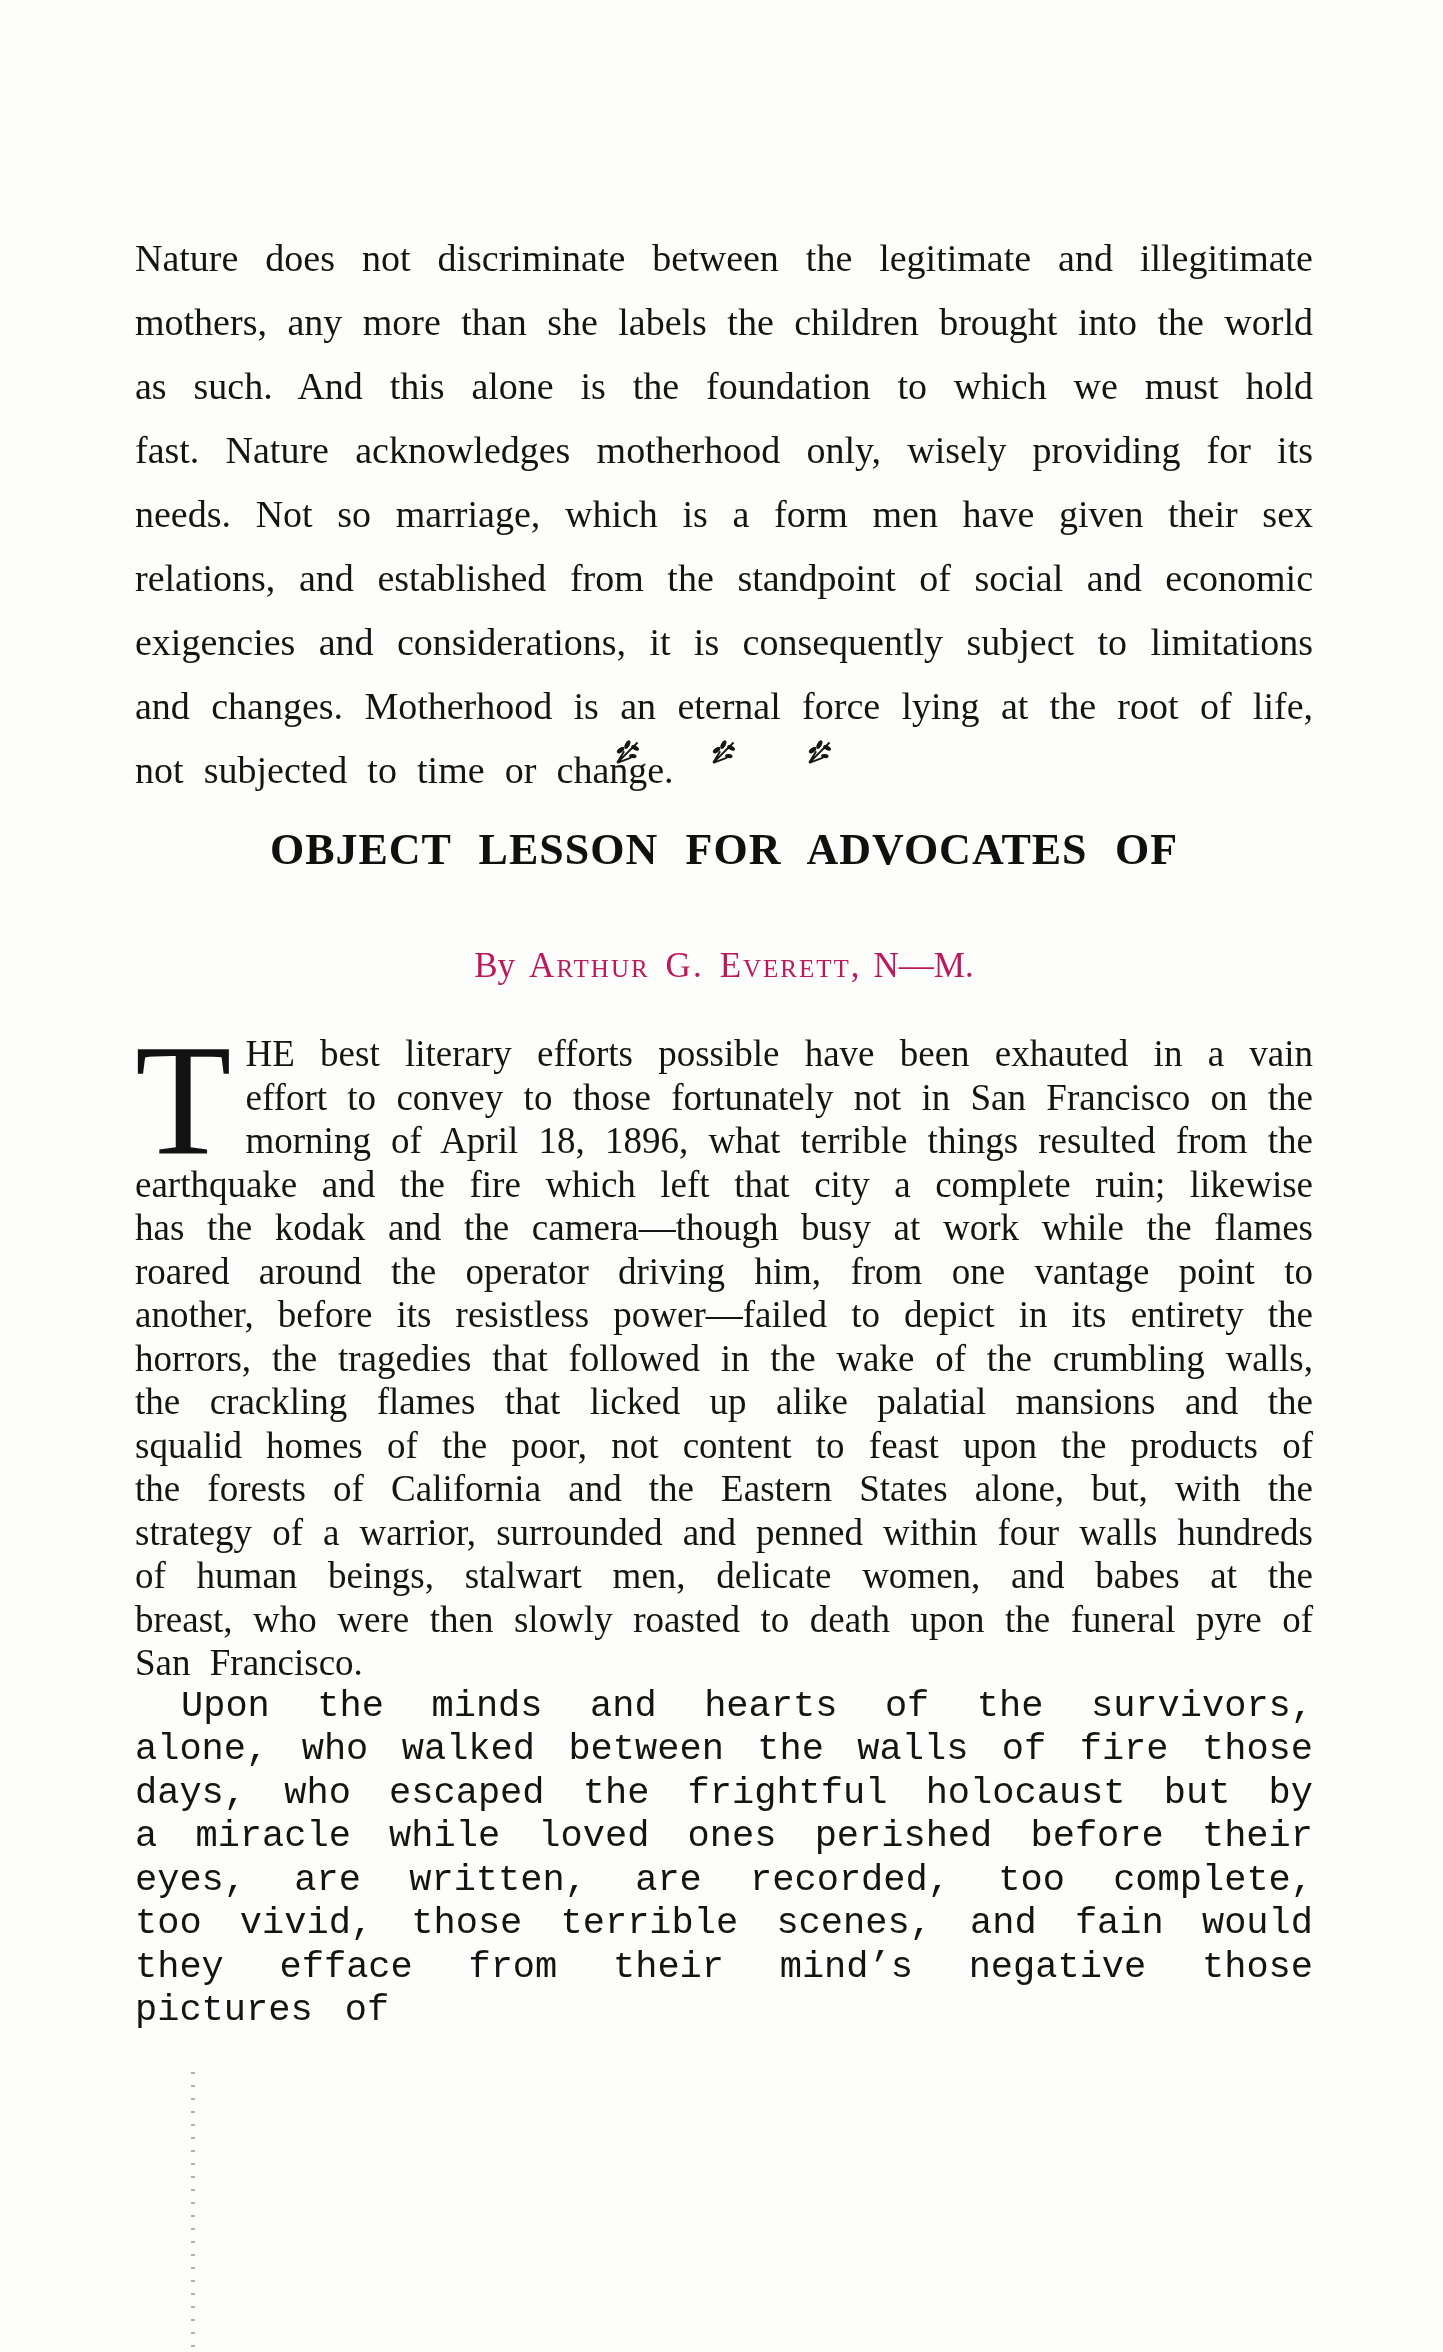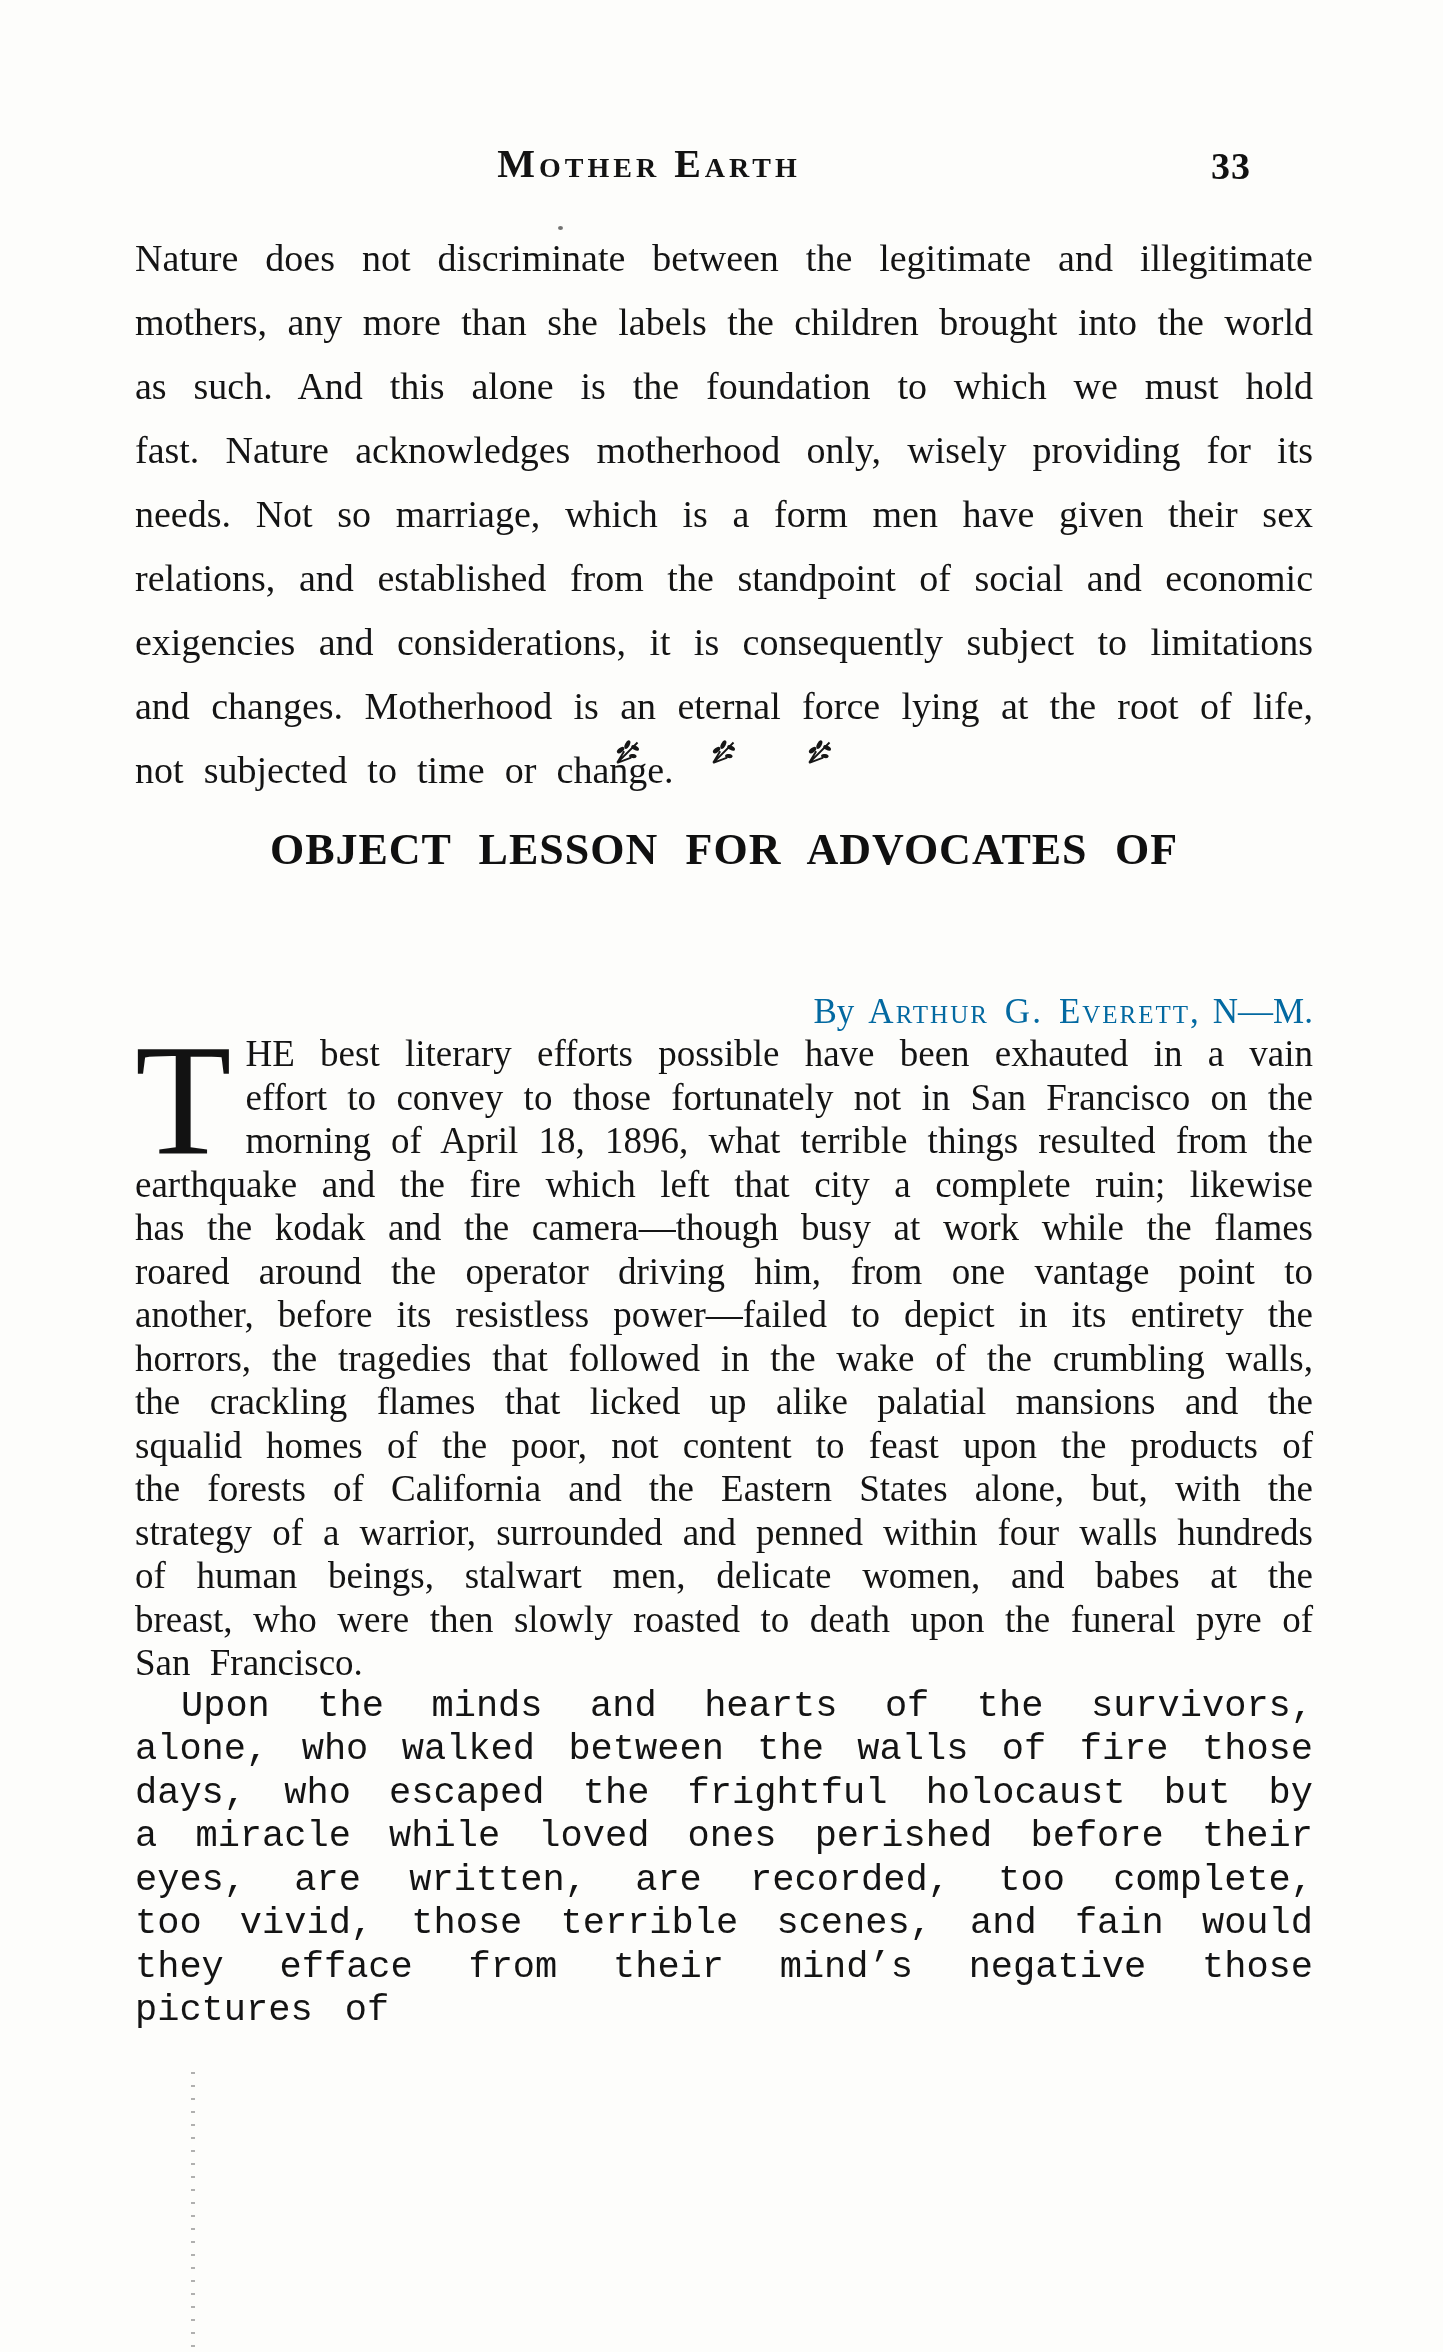--- a/index.html
+++ b/index.html
@@ -38,22 +38,22 @@
   .fleuron { display: inline-block; margin: 0 30px; vertical-align: middle; }
   .fleuron svg { display: block; }
 
   
   .title {
     position: absolute; top: 818px; left: 135px; width: 1178px; margin: 0;
     text-align: center; font-size: 44px; line-height: 63px;
     font-weight: 700; letter-spacing: 1px; word-spacing: 0.35em; color: #101010;
   }
   .byline {
-    position: absolute; top: 992px; left: 135px; width: 1178px; margin: 0;
-    text-align: right; font-size: 35px; color: #0369a1; word-spacing: 0.15em;
+    position: absolute; top: 946px; left: 135px; width: 1178px; margin: 0;
+    text-align: center; font-size: 35px; color: #be185d; word-spacing: 0.15em;
   }
   .byline .sc { font-variant: small-caps; letter-spacing: 2px; }
 
   
   .article-body {
     position: absolute; top: 1032px; left: 135px; width: 1178px;
     font-size: 37px; line-height: 43.5px; text-align: justify;
     word-spacing: 0.27em; color: #141414;
   }
   .article-body p { margin: 0; }
@@ -74,25 +74,20 @@
       transparent 2px 13px
     );
     opacity: .8;
   }
 </style>
 </head>
 <body>
 
 <div class="page">
 
-  <div class="running-head">
-    <span class="journal">Mother Earth</span>
-    <span class="folio">33</span>
-    <span class="head-dot"></span>
-  </div>
 
   <p class="intro">Nature does not discriminate between the legitimate and illegitimate mothers, any more than she labels the children brought into the world as such.  And this alone is the foundation to which we must hold fast.  Nature acknowledges motherhood only, wisely providing for its needs.  Not so marriage, which is a form men have given their sex relations, and established from the standpoint of social and economic exigencies and considerations, it is consequently subject to limitations and changes.  Motherhood is an eternal force lying at the root of life, not subjected to time or change.</p>
 
   <div class="ornaments">
     <span class="fleuron">
       <svg width="32" height="28" viewBox="0 0 24 22">
         <g fill="#161616" stroke="none">
           <ellipse cx="6.2" cy="9.5" rx="3.4" ry="1.8" transform="rotate(-38 6.2 9.5)"></ellipse>
           <ellipse cx="11.5" cy="5.2" rx="3.6" ry="1.8" transform="rotate(-62 11.5 5.2)"></ellipse>
           <ellipse cx="17.6" cy="7.8" rx="3.3" ry="1.7" transform="rotate(28 17.6 7.8)"></ellipse>

